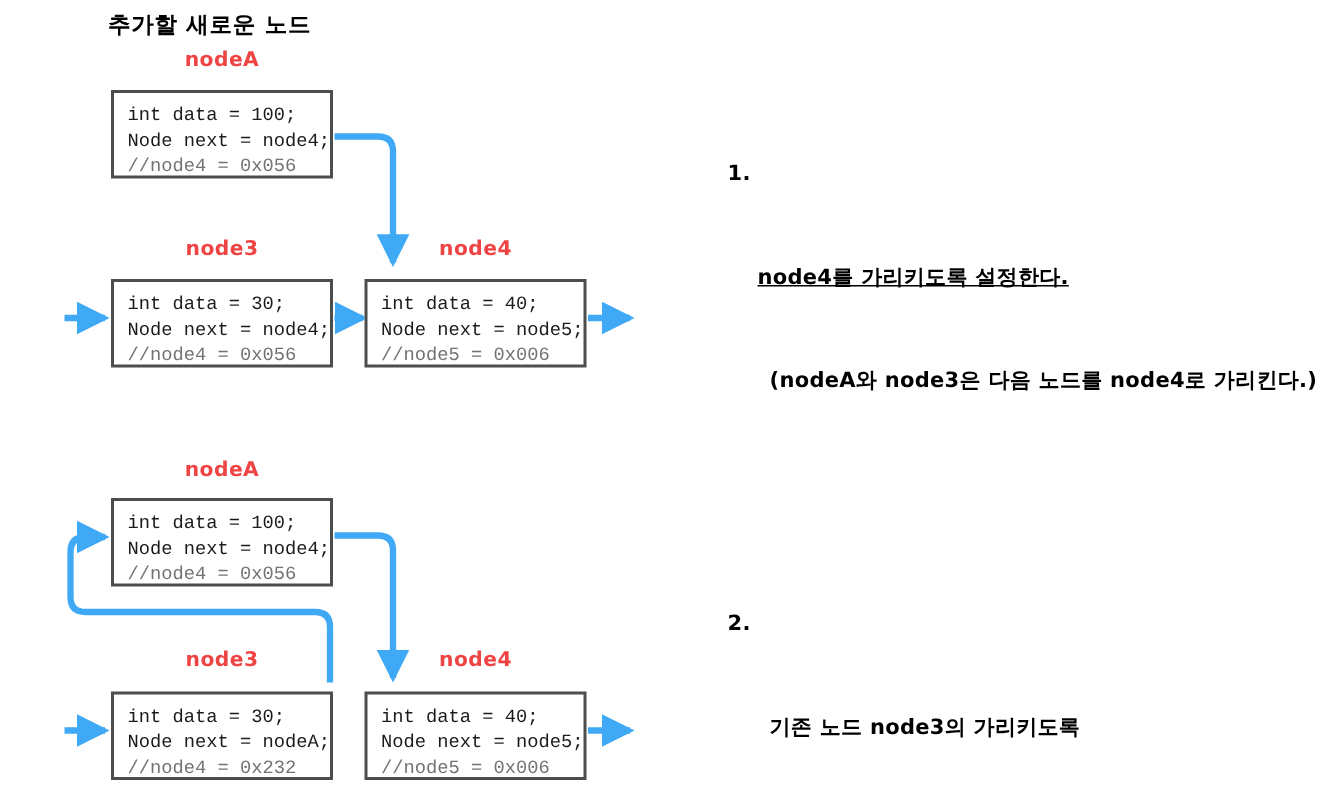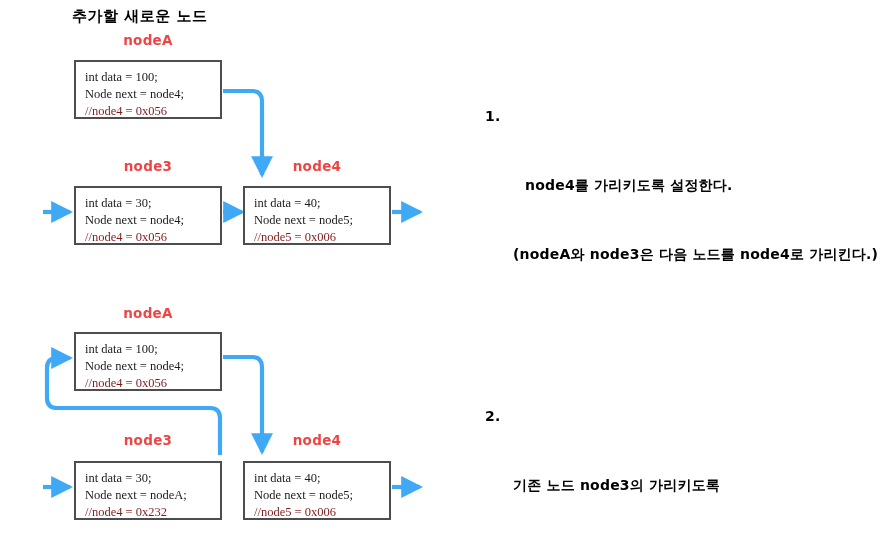--- a/index.html
+++ b/index.html
@@ -50,28 +50,28 @@
 
   
   .node-box {
     position: absolute;
     box-sizing: border-box;
     border: 2px solid #4d4d4d;
     background: #ffffff;
     padding: 7px 0 7px 9px;
   }
   .code-line {
-    font-family: Liberation Serif, serif;
+    font-family: Liberation Mono, monospace;
     font-size: 12.5px;
     line-height: 17px;
     white-space: pre;
     color: #1b1b1b;
   }
   .code-line.comment {
-    color: #7f1d1d;
+    color: #737373;
     font-weight: normal;
   }
 
   
   .step {
     position: absolute;
     font-size: 14px;
     font-weight: bold;
     line-height: 23px;
     color: #000000;
@@ -150,21 +150,21 @@
 
   <div class="node-label" style="left:231px; top:432px; width:148px;">node4</div>
   <div class="node-box" style="left:231px; top:461px; width:148px; height:59px;">
     <div class="code-line">int data = 40;</div>
     <div class="code-line">Node next = node5;</div>
     <div class="code-line comment">//node5 = 0x006</div>
   </div>
 
   <div class="step" style="left:473px; top:105px;">
     <span style="position:absolute; left:0; top:0;">1.</span>
-    <span style="display:block; margin-left:40px;">node4를 가리키도록 설정한다.</span>
+    <span style="display:block; margin-left:20px;text-decoration:underline;">node4를 가리키도록 설정한다.</span>
     <span style="display:block; margin-left:28px;">(nodeA와 node3은 다음 노드를 node4로 가리킨다.)</span>
   </div>
 
   <div class="step" style="left:473px; top:405px;">
     <span style="position:absolute; left:0; top:0;">2.</span>
     <span style="display:block; margin-left:28px;">기존 노드 node3의 가리키도록</span>
     
   </div>
 
 </div>

